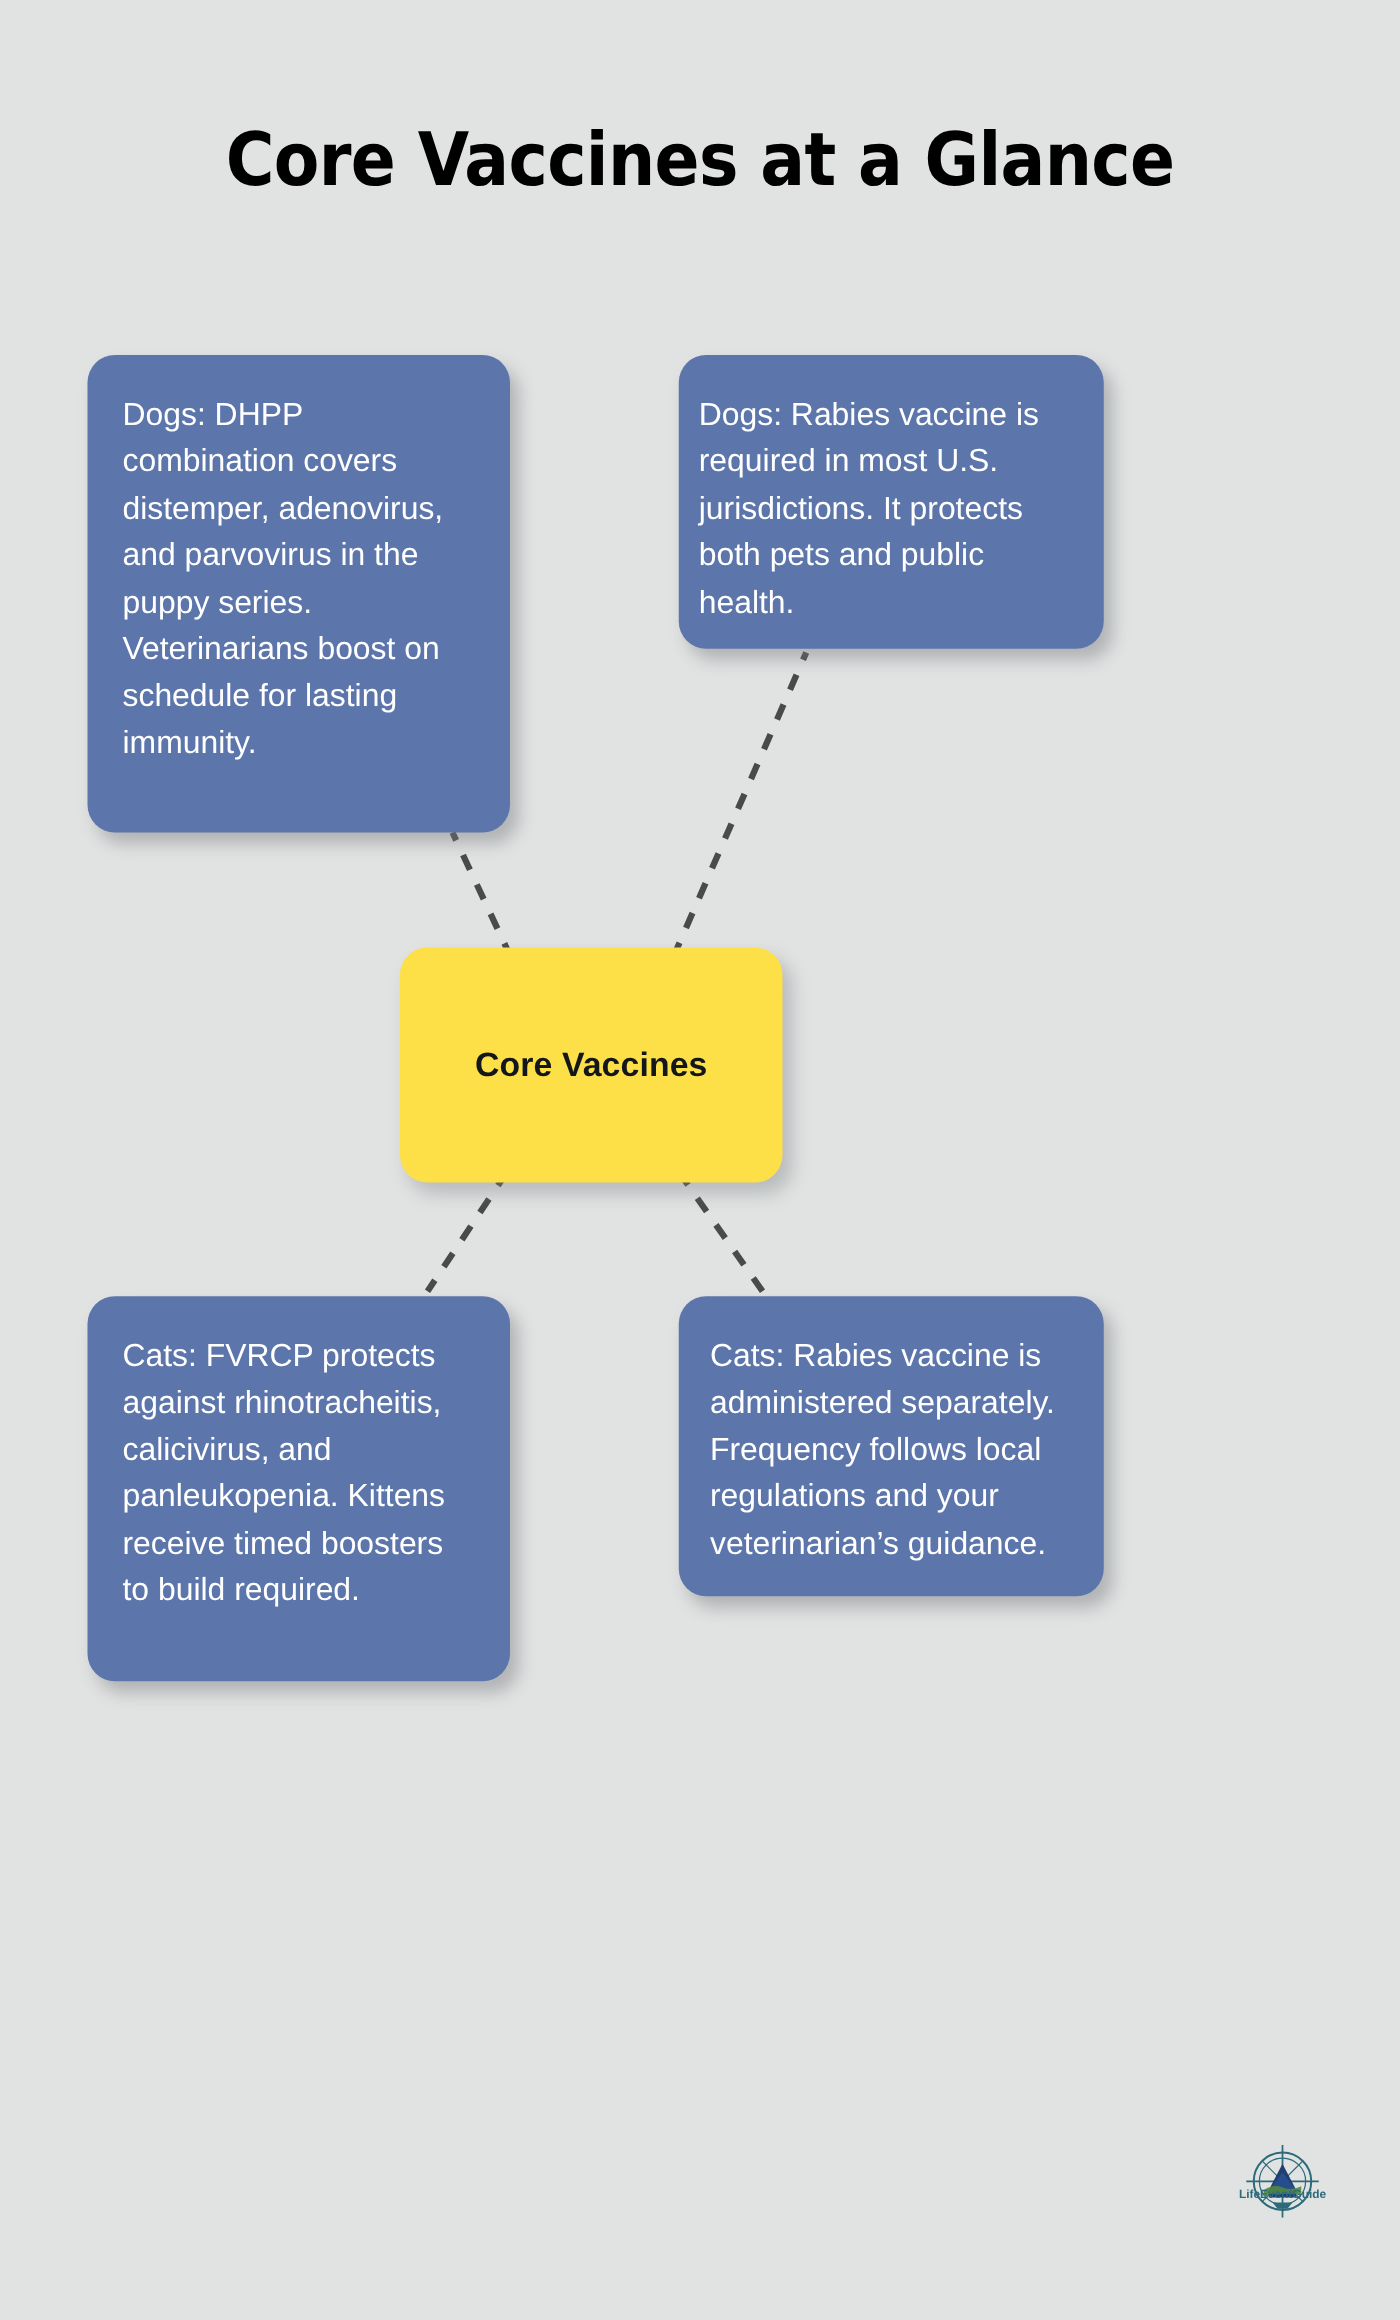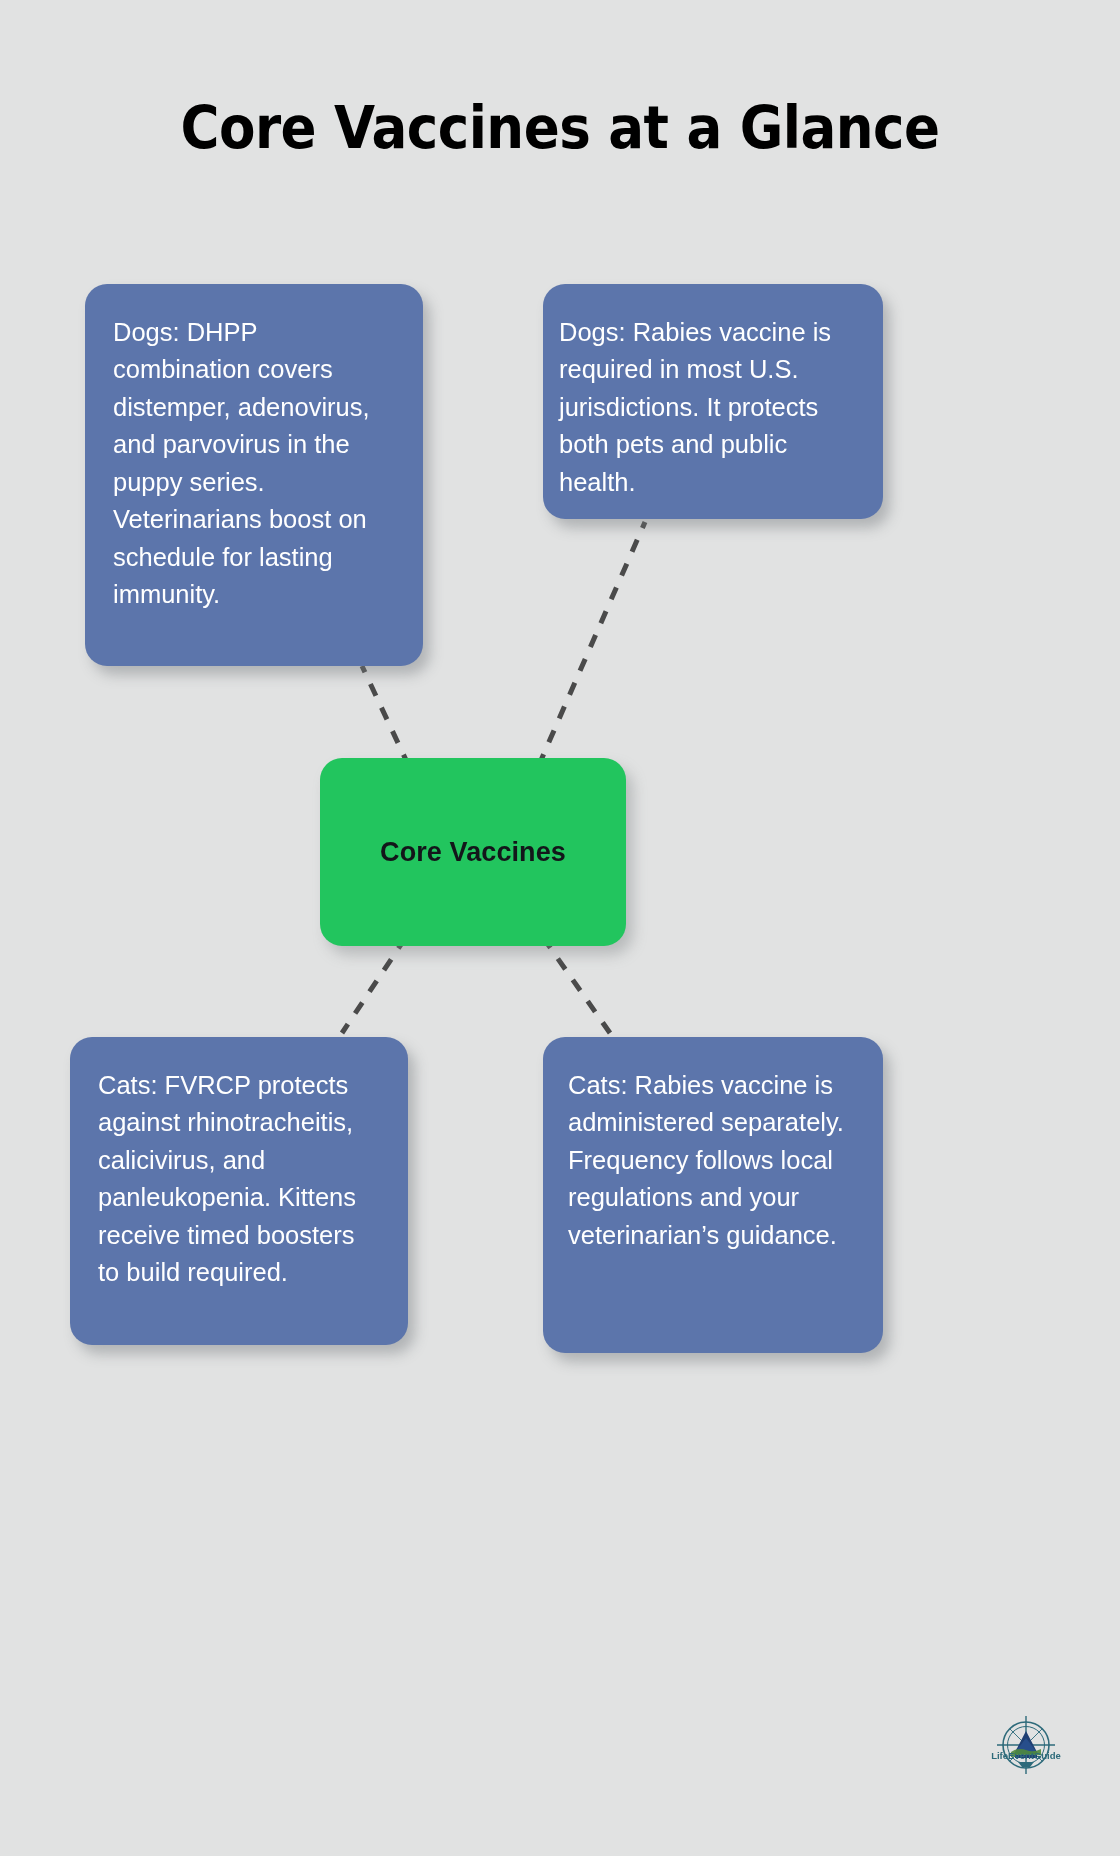--- a/index.html
+++ b/index.html
@@ -58,33 +58,33 @@
     line-height: 1.47;
     padding: 30px 30px 28px 28px;
     display: flex;
     align-items: flex-start;
   }
   .leaf-card .leaf-text {
     display: block;
     width: 100%;
   }
 
-  #card-dog-dhpp   { left: 70px;  top: 284px;  width: 338px; height: 382px; margin-left: 15px; }
+  #card-dog-dhpp   { left: 70px;  top: 284px;  width: 338px; height: 382px; }
   #card-dog-rabies { left: 543px; top: 284px; width: 340px; height: 235px; padding-left: 16px; }
   #card-cat-fvrcp  { left: 70px;  top: 1037px; width: 338px; height: 308px; }
-  #card-cat-rabies { left: 543px; top: 1037px; width: 340px; height: 316px; padding-left: 25px; }
+  #card-cat-rabies { left: 543px; top: 1037px; width: 340px; height: 240px; padding-left: 25px; }
 
   
   #center-node {
     position: absolute;
     left: 320px;
     top: 758px;
     width: 306px;
     height: 188px;
-    background: #22c55e;
+    background: #fde047;
     border-radius: 22px;
     box-shadow: 7px 9px 14px rgba(125,129,133,0.40);
     display: flex;
     align-items: center;
     justify-content: center;
   }
   #center-node .center-label {
     font-size: 27px;
     font-weight: bold;
     color: #13161a;

